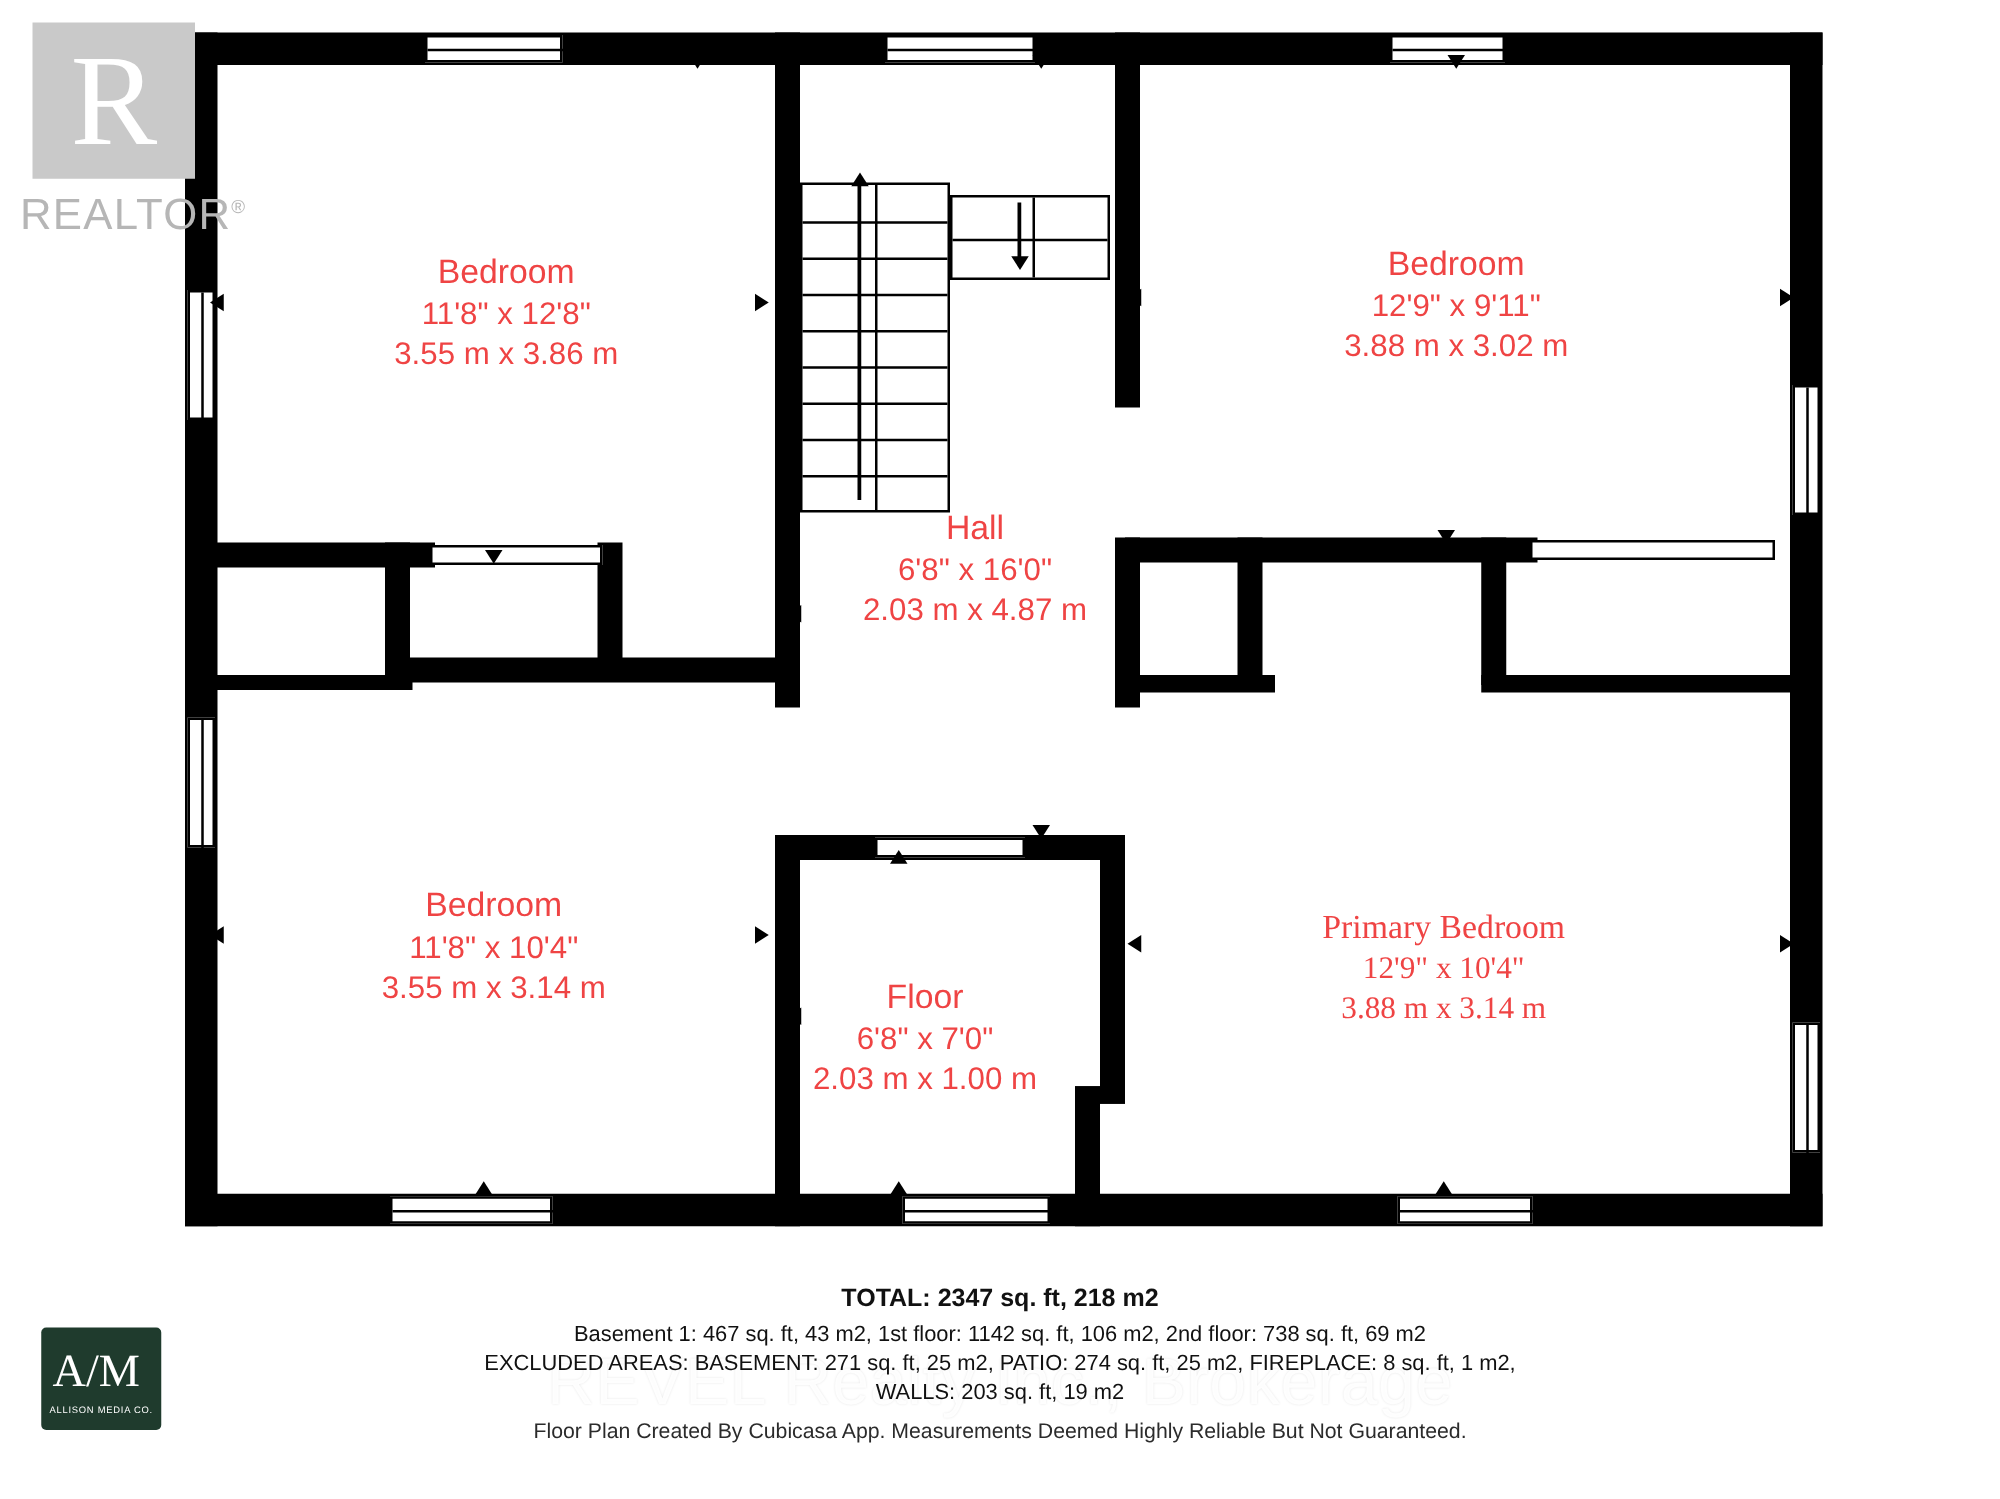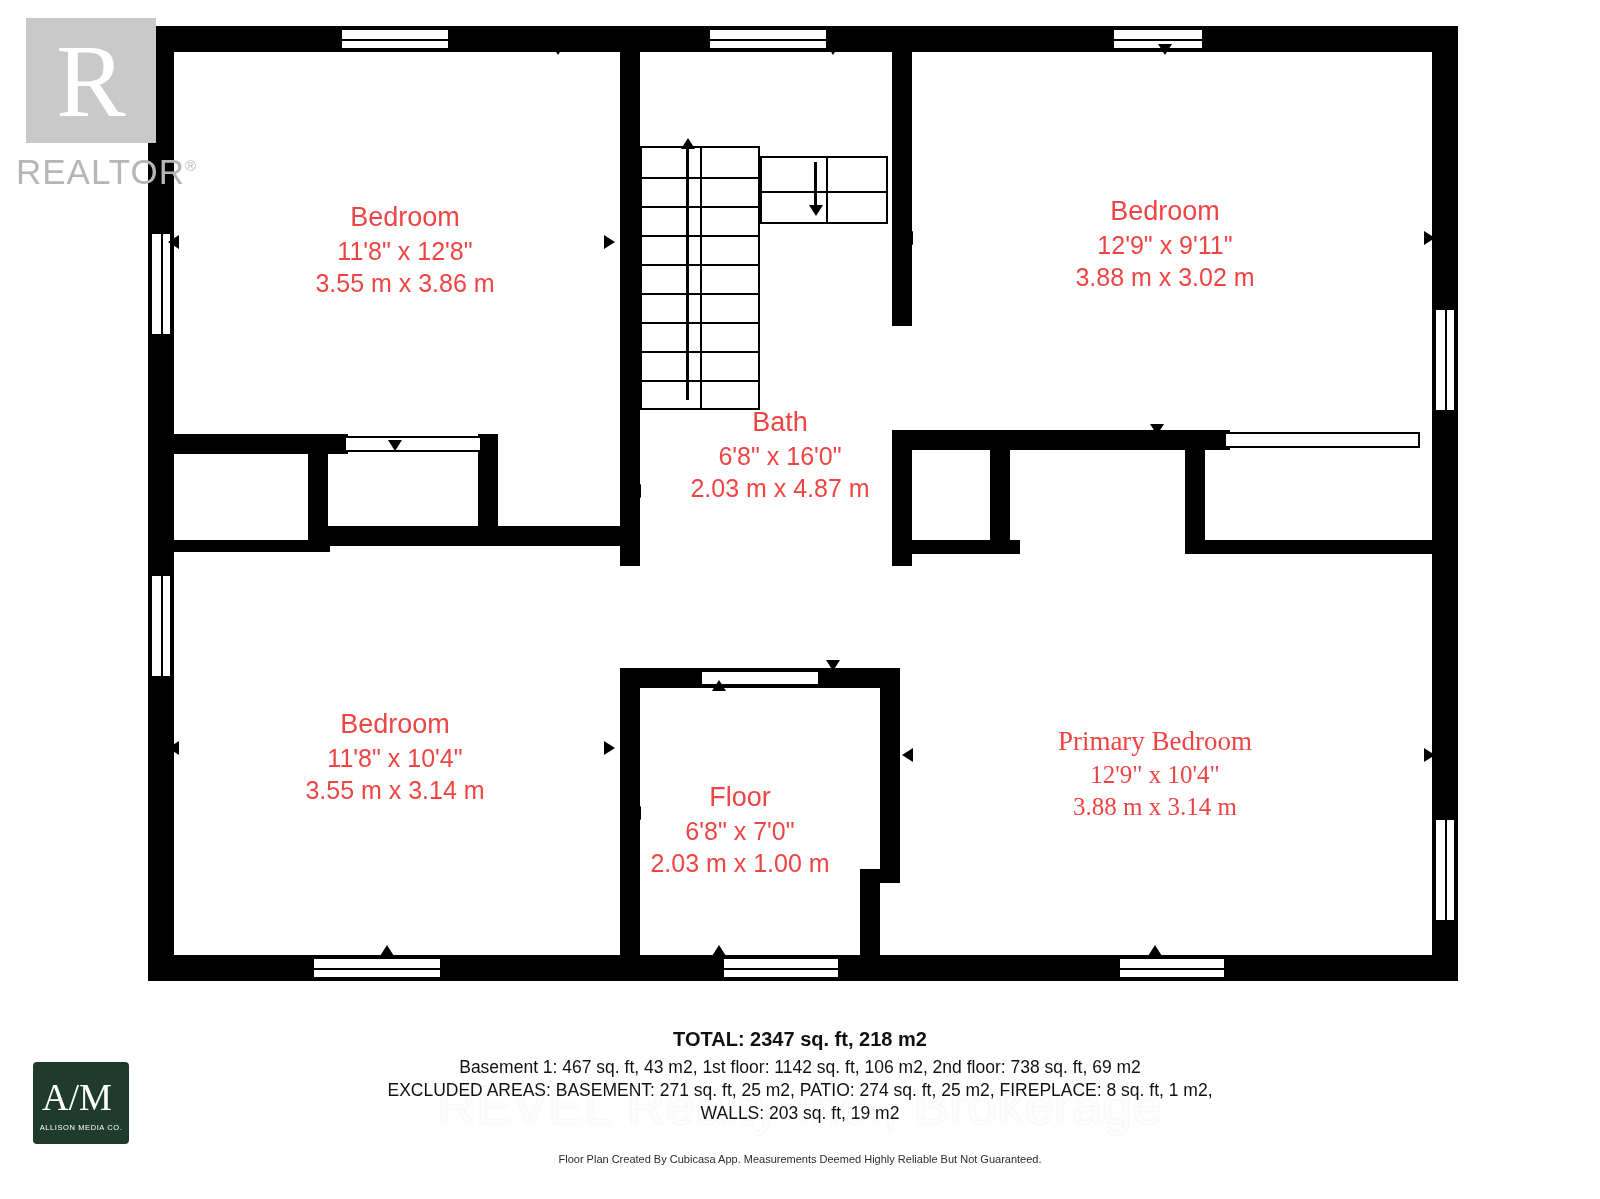--- a/index.html
+++ b/index.html
@@ -161,22 +161,22 @@
   #summary .total {
     font-size: 20px;
     font-weight: bold;
     margin-bottom: 5px;
   }
   #summary .line {
     font-size: 17.5px;
     line-height: 1.32;
   }
   #summary .credit {
-    margin-top: 28px;
-    font-size: 11px;
+    margin-top: 10px;
+    font-size: 17px;
     color: #2b2b2b;
   }
 
   
   #media-logo {
     position: absolute;
     left: 33px;
     top: 1062px;
     width: 96px;
     height: 96px;
@@ -341,21 +341,21 @@
     <div class="dim">3.55 m x 3.86 m</div>
   </div>
 
   <div class="room-label" style="left:965px; top:194px; width:400px;">
     <div class="name">Bedroom</div>
     <div class="dim">12'9" x 9'11"</div>
     <div class="dim">3.88 m x 3.02 m</div>
   </div>
 
   <div class="room-label" style="left:580px; top:405px; width:400px;">
-    <div class="name">Bath</div>
+    <div class="name">Hall</div>
     <div class="dim">6'8" x 16'0"</div>
     <div class="dim">2.03 m x 4.87 m</div>
   </div>
 
   <div class="room-label" style="left:195px; top:707px; width:400px;">
     <div class="name">Bedroom</div>
     <div class="dim">11'8" x 10'4"</div>
     <div class="dim">3.55 m x 3.14 m</div>
   </div>
 

